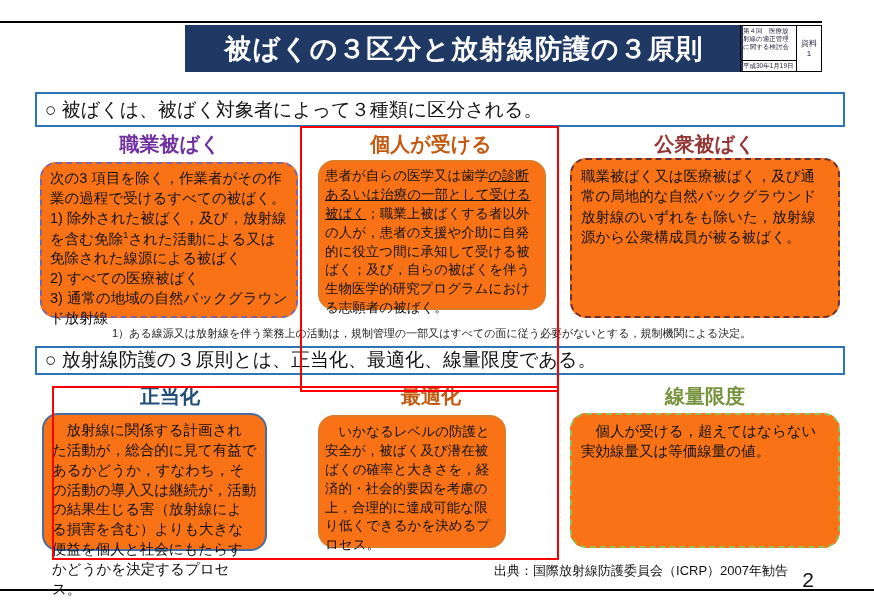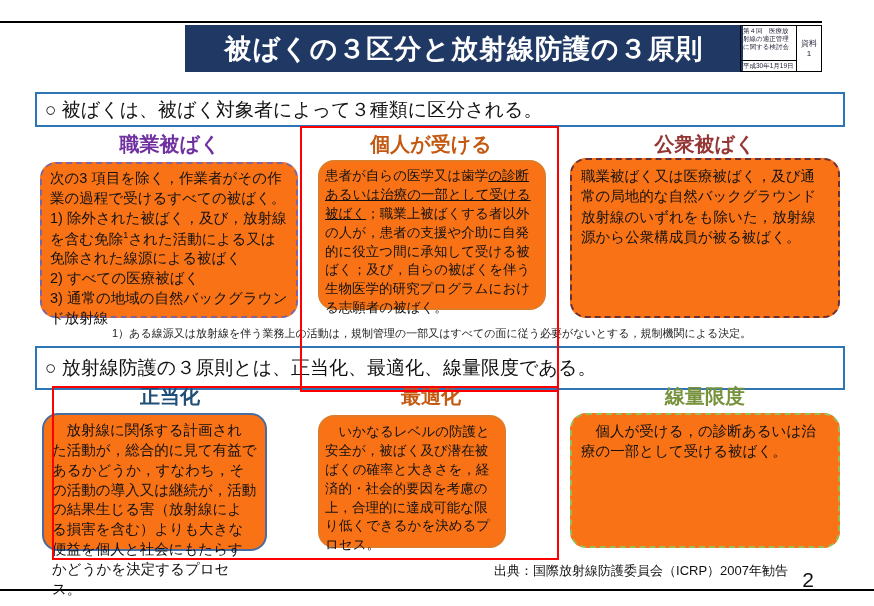--- a/index.html
+++ b/index.html
@@ -33,21 +33,21 @@
     align-items:center; justify-content:center; font-size:8px;
   }
 
   
   .statement {
     left:35px; width:810px; border:2px solid #2E75B6; background:#fff;
     display:flex; align-items:center; padding-left:8px; box-sizing:border-box;
     font-size:19px; color:#111; white-space:nowrap;
   }
   #statement-1 { top:92px;  height:35px; }
-  #statement-2 { top:346px; height:44px; }
+  #statement-2 { top:346px; height:29px;align-items:flex-end; }
 
   
   .col-head { font-size:20px; font-weight:bold; text-align:center; white-space:nowrap; }
   #head-occupational { left:60px;  top:131px; width:220px; color:#7030A0; }
   #head-medical      { left:321px; top:131px; width:220px; color:#C45911; }
   #head-public       { left:595px; top:131px; width:220px; color:#943634; }
   #head-justification{ left:60px;  top:383px; width:220px; color:#1F4E79; }
   #head-optimization { left:321px; top:383px; width:220px; color:#C45911; }
   #head-doselimit    { left:595px; top:383px; width:220px; color:#76923C; }
 
@@ -142,21 +142,21 @@
   </div>
 
   <div class="abs col-head" id="head-justification">正当化</div>
   <div class="abs col-head" id="head-optimization">最適化</div>
   <div class="abs col-head" id="head-doselimit">線量限度</div>
 
   <div class="abs tbox" id="box-justification"><span>　放射線に関係する計画された活動が，総合的に見て有益であるかどうか，すなわち，その活動の導入又は継続が，活動の結果生じる害（放射線による損害を含む）よりも大きな便益を個人と社会にもたらすかどうかを決定するプロセス。</span></div>
 
   <div class="abs tbox" id="box-optimization"><span>　いかなるレベルの防護と安全が，被ばく及び潜在被ばくの確率と大きさを，経済的・社会的要因を考慮の上，合理的に達成可能な限り低くできるかを決めるプロセス。</span></div>
 
-  <div class="abs tbox" id="box-doselimit"><span>　個人が受ける，の診断あるいは治療の一部として受ける被ばく。</span></div>
+  <div class="abs tbox" id="box-doselimit"><span>　個人が受ける，超えてはならない実効線量又は等価線量の値。</span></div>
 
   <div class="abs red-annot" id="red-box-medical"></div>
   <div class="abs red-annot" id="red-box-principles"></div>
 
   <div class="abs" id="source">出典：国際放射線防護委員会（ICRP）2007年勧告</div>
   <div class="abs" id="page-number">2</div>
 
 </div>
 
 </body></html>

